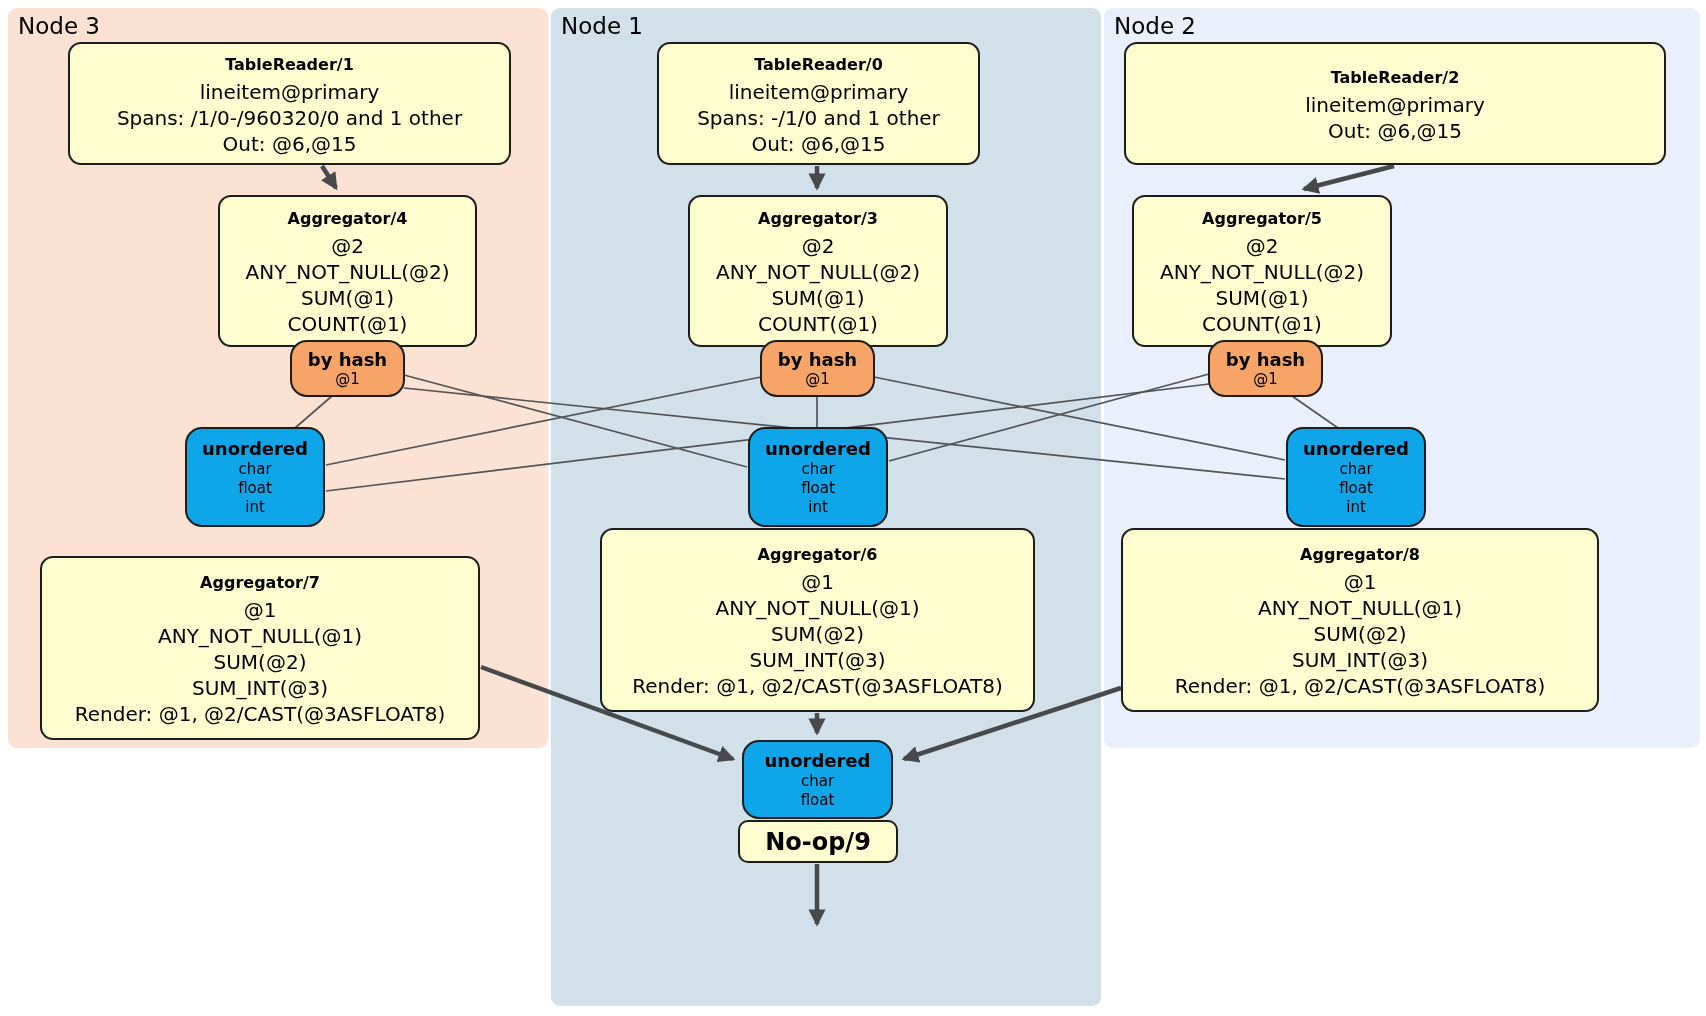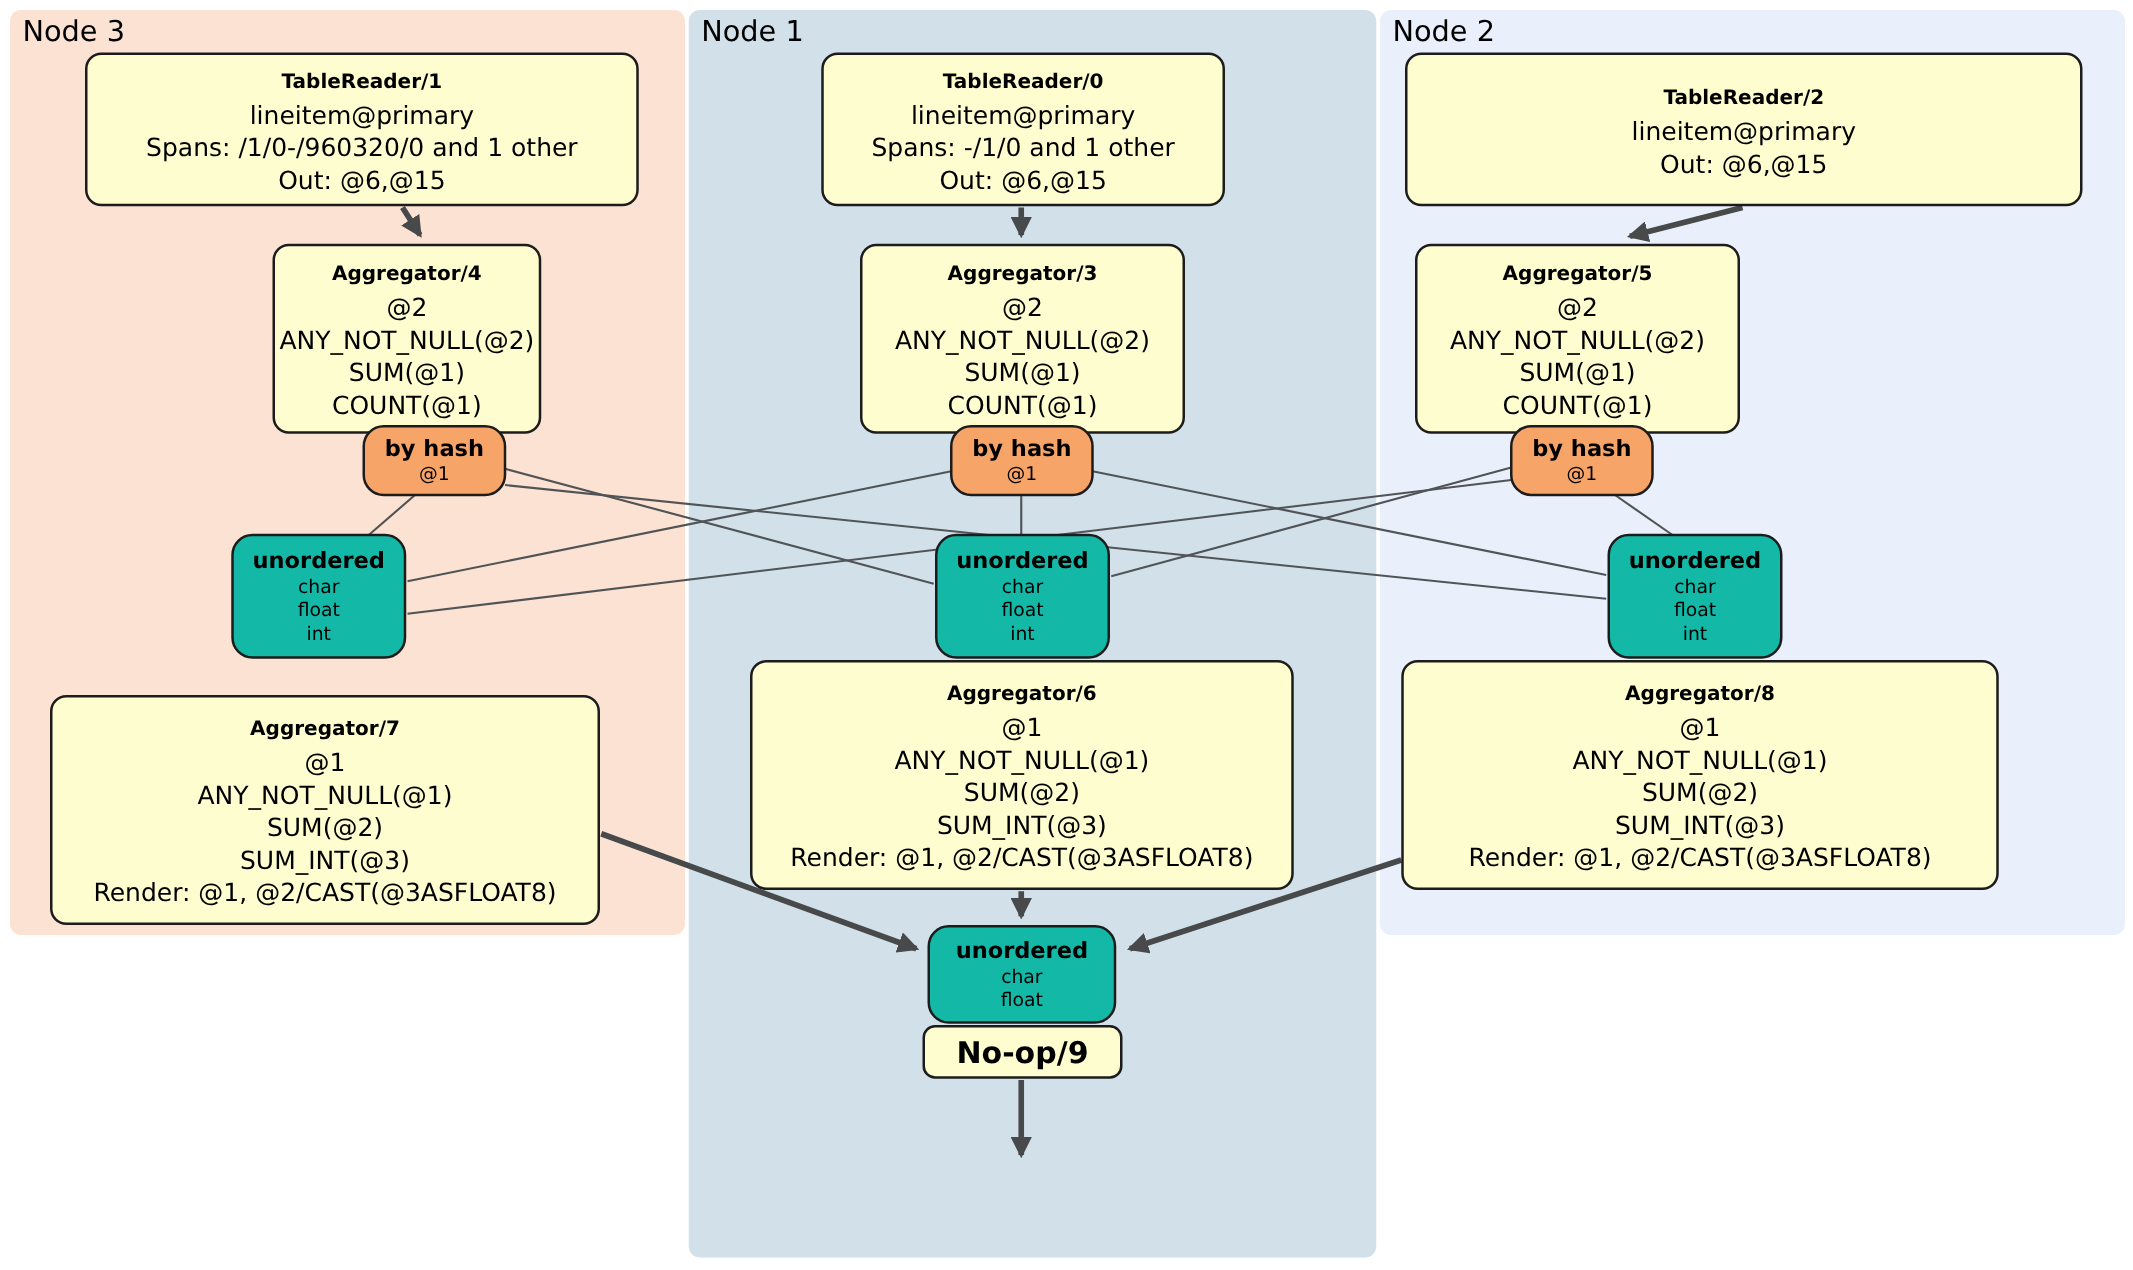--- a/index.html
+++ b/index.html
@@ -14,21 +14,21 @@
   .box{position:absolute;z-index:3;box-sizing:border-box;display:flex;flex-direction:column;
        justify-content:center;align-items:center;text-align:center;
        background:#fdfdcf;border:2px solid #1c1c1c;border-radius:13px;color:#000;}
   .ptitle{font-weight:bold;font-size:16px;line-height:28px;white-space:nowrap;}
   .pline{font-size:20px;line-height:26px;white-space:nowrap;}
 
   .router{background:#f7a469;border-radius:17px;z-index:4;}
   .rtitle{font-weight:bold;font-size:18px;line-height:21px;}
   .rline{font-size:15px;line-height:18px;}
 
-  .sync{background:#14b8a6;border-radius:17px;z-index:4;}
+  .sync{background:#0ea5e9;border-radius:17px;z-index:4;}
   .stitle{font-weight:bold;font-size:18px;line-height:22px;}
   .sline{font-size:15px;line-height:19px;}
 
   .terminal .ptitle{font-size:24px;}
 </style>
 </head>
 <body>
 
 <div id="canvas">
 
@@ -83,21 +83,21 @@
     <div class="pline">lineitem@primary</div>
     <div class="pline">Spans: -/1/0 and 1 other</div>
     <div class="pline">Out: @6,@15</div>
   </div>
   <div class="box" style="left:1124px;top:42px;width:542px;height:123px;">
     <div class="ptitle">TableReader/2</div>
     <div class="pline">lineitem@primary</div>
     <div class="pline">Out: @6,@15</div>
   </div>
 
-  <div class="box" style="left:218px;top:195px;width:215px;height:152px;">
+  <div class="box" style="left:218px;top:195px;width:259px;height:152px;">
     <div class="ptitle">Aggregator/4</div>
     <div class="pline">@2</div>
     <div class="pline">ANY_NOT_NULL(@2)</div>
     <div class="pline">SUM(@1)</div>
     <div class="pline">COUNT(@1)</div>
   </div>
   <div class="box" style="left:688px;top:195px;width:260px;height:152px;">
     <div class="ptitle">Aggregator/3</div>
     <div class="pline">@2</div>
     <div class="pline">ANY_NOT_NULL(@2)</div>

